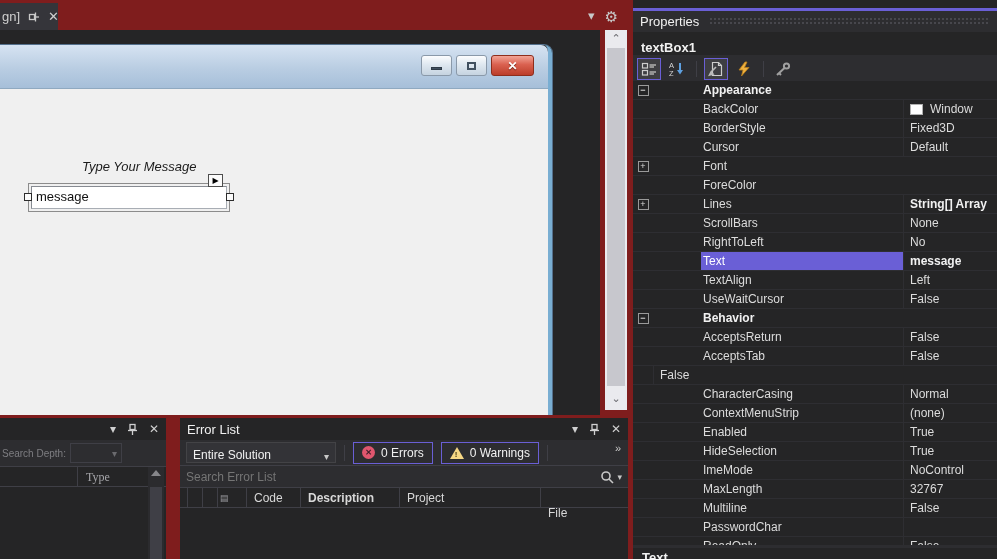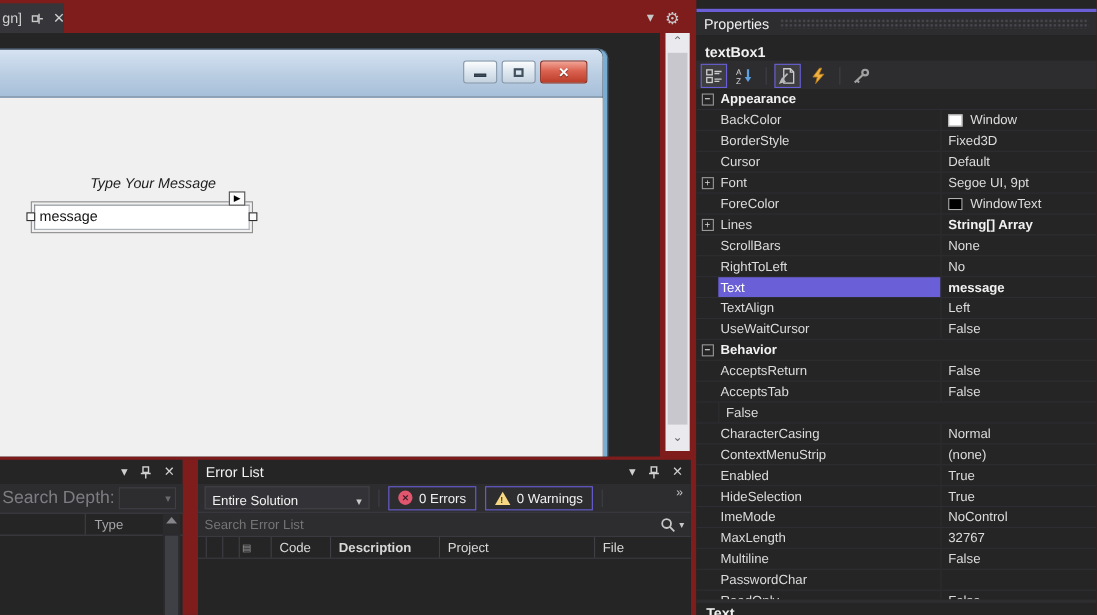--- a/index.html
+++ b/index.html
@@ -45,27 +45,27 @@
     font-size:8px; color:#000; line-height:1; }
 
   
   .panel-titlebar { height:22px; display:flex; align-items:center; color:#f1f1f1; font-size:13px; padding:0 7px; }
   .tb-icons { margin-left:auto; display:flex; gap:11px; align-items:center; color:#d0d0d0; font-size:12px; }
   .tb-icons span { cursor:default; }
 
   
   .left-panel { position:absolute; left:0; top:418px; width:166px; height:141px; background:#252526; }
   .lp-toolbar { height:26px; display:flex; align-items:center; padding-left:2px; background:#2d2d30; }
-  .lp-label { color:#7e7e82; font-size:16px;text-align:center; }
+  .lp-label { color:#7e7e82; font-size:10px;text-align:center; }
   .combo.disabled { margin-left:4px; width:52px; height:20px; background:#2d2d30;
     border:1px solid #3f3f46; display:flex; align-items:center; justify-content:flex-end; padding-right:4px; color:#6a6a6e; font-size:10px; }
   .lp-header { height:21px; border-top:1px solid #3f3f46; border-bottom:1px solid #3f3f46; position:relative;
     color:#a6a6aa; font-size:12px; }
   .lp-header .col-div { position:absolute; left:77px; top:0; bottom:0; width:1px; background:#3f3f46; }
-  .lp-header .hdr-text { position:absolute; left:86px; top:3px; }
+  .lp-header .hdr-text { position:absolute; left:86px; top:3px;font-family:Liberation Serif, serif; }
   .lp-scroll { position:absolute; right:2px; top:49px; width:16px; bottom:0; background:#2b2b2e; }
   .lp-scroll .up { position:absolute; top:3px; left:3px; width:0; height:0;
     border-left:5px solid transparent; border-right:5px solid transparent; border-bottom:6px solid #86868a; }
   .lp-scroll .thumb { position:absolute; top:20px; left:2px; width:12px; height:86px; background:#3f3f46; }
 
   
   .error-list { position:absolute; left:180px; top:418px; width:448px; height:141px; background:#252526; }
   .el-toolbar { height:25px; background:#2d2d30; display:flex; align-items:center; padding-left:6px; gap:8px; position:relative; }
   .combo.scope { width:150px; height:21px; background:#333337; border:1px solid #434346; color:#f1f1f1;
     font-size:12px; display:flex; align-items:flex-end; padding:0 6px; }
@@ -99,21 +99,21 @@
   .obj-row b { font-weight:bold; }
   .props-toolbar { height:27px; background:#2d2d30; display:flex; align-items:center; gap:4px; padding-left:4px; }
   .pt-btn { width:24px; height:22px; display:flex; align-items:center; justify-content:center; border:1px solid transparent; }
   .pt-btn.sel { border-color:#6a5fd6; background:#3e3e42; }
   .pt-sep { width:1px; height:16px; background:#3f3f46; margin:0 3px; }
 
   .pgrid { position:absolute; left:0; top:81px; width:364px; height:464px; overflow:hidden; background:#252526; }
   .prow { display:flex; height:19px; border-bottom:1px solid #2e2e32; font-size:12px; color:#dcdcdc; align-items:stretch; }
   .pexp { width:20px; display:flex; align-items:center; justify-content:center; flex:0 0 20px; }
   .expbox { width:11px; height:11px; border:1px solid #9a9a9a; color:#d8d8d8; font-size:9px; line-height:9px; text-align:center; }
-  .pname { flex:0 0 202px; display:flex; align-items:center; padding-left:2px; }
+  .pname { flex:0 0 202px; display:flex; align-items:center; padding-left:2px;margin-left:48px; }
   .pval { flex:1; border-left:1px solid #2e2e32; display:flex; align-items:center; padding-left:6px; gap:7px; }
   .prow.cat { color:#f1f1f1; font-weight:bold; }
   .prow.cat .pname { flex:1; }
   .prow.sel .pname { background:#6a5fd6; color:#ffffff; }
   .prow .bold { font-weight:bold; color:#f1f1f1; }
   .swatch { width:13px; height:11px; border:1px solid #b0b0b0; flex:0 0 13px; }
   .desc-pane { position:absolute; left:0; top:545px; width:364px; height:14px;
     background:#252526; border-top:3px solid #2d2d30; padding:2px 9px 0; color:#f1f1f1; font-size:13px; font-weight:bold; }
 
   svg { display:block; }
@@ -260,21 +260,21 @@
     <div class="el-header">
         <div class="hcell" style="width: 8px; flex: 0 0 8px; padding-left: 2px;"></div>
         <div class="hcell" style="width: 15px; flex: 0 0 15px; padding-left: 2px;"></div>
         <div class="hcell" style="width: 15px; flex: 0 0 15px; padding-left: 2px;"></div>
         <div class="hcell" style="width: 29px; flex: 0 0 29px; padding-left: 2px;">
           <span class="supp-icon">▤</span>
         </div>
         <div class="hcell" style="width: 54px; flex: 0 0 54px;">Code</div>
         <div class="hcell" style="width: 99px; flex: 0 0 99px; font-weight: bold;">Description</div>
         <div class="hcell" style="width: 141px; flex: 0 0 141px;">Project</div>
-        <div class="hcell" style="width: 87px; flex: 0 0 87px; border-right: none;">File</div>
+        <div class="hcell" style="width: 87px; flex: 0 0 87px; border-right: none; margin-top: 15px;">File</div>
       </div>
     <div class="el-body"></div>
   </div>
 
   <div class="props">
     <div class="accent-line"></div>
     <div class="props-titlebar">
       <span>Properties</span>
       <div class="grip"></div>
     </div>
@@ -357,31 +357,24 @@
           <div class="pname">Cursor</div>
           <div class="pval">
             <span>Default</span>
           </div>
         </div>
         <div class="prow">
           <div class="pexp">
             <div class="expbox">+</div>
           </div>
           <div class="pname">Font</div>
-          <div class="pval">
-            <span>Segoe UI, 9pt</span>
-          </div>
         </div>
         <div class="prow">
           <div class="pexp"></div>
           <div class="pname">ForeColor</div>
-          <div class="pval">
-            <span class="swatch" style="background: rgb(0, 0, 0);"></span>
-            <span>WindowText</span>
-          </div>
         </div>
         <div class="prow">
           <div class="pexp">
             <div class="expbox">+</div>
           </div>
           <div class="pname">Lines</div>
           <div class="pval">
             <span class="bold">String[] Array</span>
           </div>
         </div>

